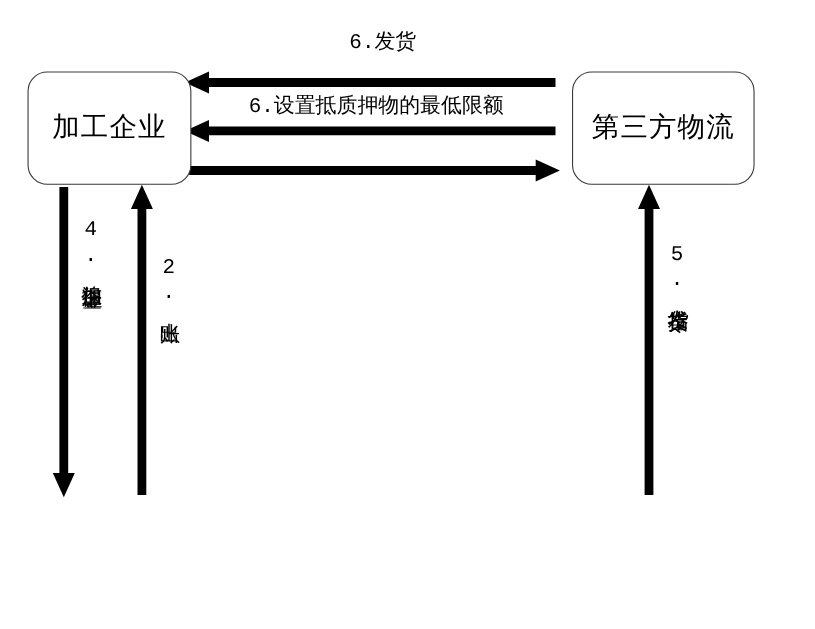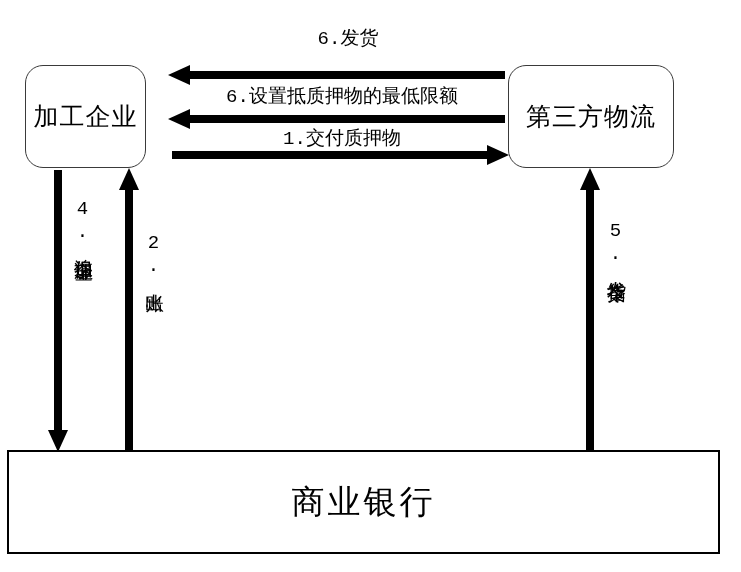--- a/index.html
+++ b/index.html
@@ -57,27 +57,27 @@
   .node-label {
     font-family: "Liberation Serif", "DejaVu Serif", serif;
     line-height: 1;
     white-space: nowrap;
     letter-spacing: 1px;
   }
 
   #node-processing-enterprise {
     left: 25px;
     top: 65px;
-    width: 121px;
+    width: 149px;
     height: 103px;
   }
   #node-processing-enterprise .node-label { font-size: 25px; }
 
   #node-third-party-logistics {
-    left: 508px;
+    left: 520px;
     top: 65px;
     width: 166px;
     height: 103px;
   }
   #node-third-party-logistics .node-label { font-size: 25px; }
 
   #node-commercial-bank {
     left: 7px;
     top: 450px;
     width: 713px;
@@ -155,29 +155,25 @@
   </svg>
 
   <div class="node node-rounded" id="node-processing-enterprise">
     <span class="node-label">加工企业</span>
   </div>
 
   <div class="node node-rounded" id="node-third-party-logistics">
     <span class="node-label">第三方物流</span>
   </div>
 
-  <div class="node node-rect" id="node-commercial-bank">
-    <span class="node-label">商业银行</span>
-  </div>
 
   <div class="edge-label edge-label-h" id="label-edge-6">6.发货</div>
 
   <div class="edge-label edge-label-h" id="label-edge-3">6.设置抵质押物的最低限额</div>
 
-  <div class="edge-label edge-label-h" id="label-edge-1">1.交付质押物</div>
 
   <div class="edge-label edge-label-v" id="label-edge-4">4.追加保证金</div>
 
   <div class="edge-label edge-label-v" id="label-edge-2">2.出账</div>
 
   <div class="edge-label edge-label-v" id="label-edge-5">5.发货指令</div>
 
 </div>
 
 </body></html>

